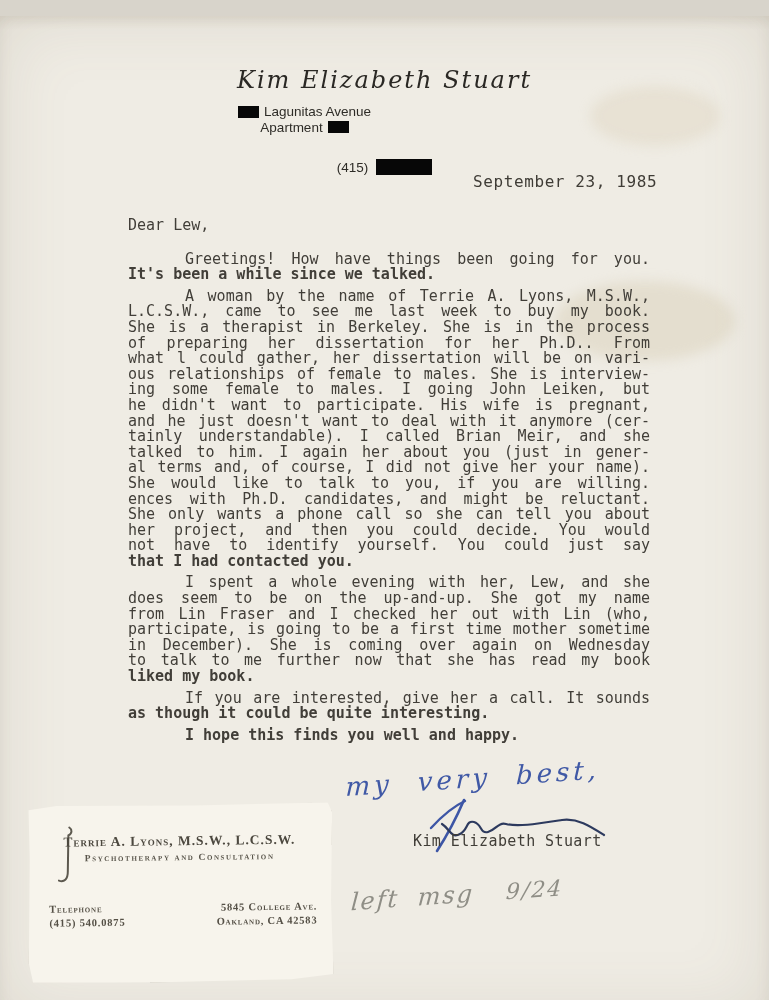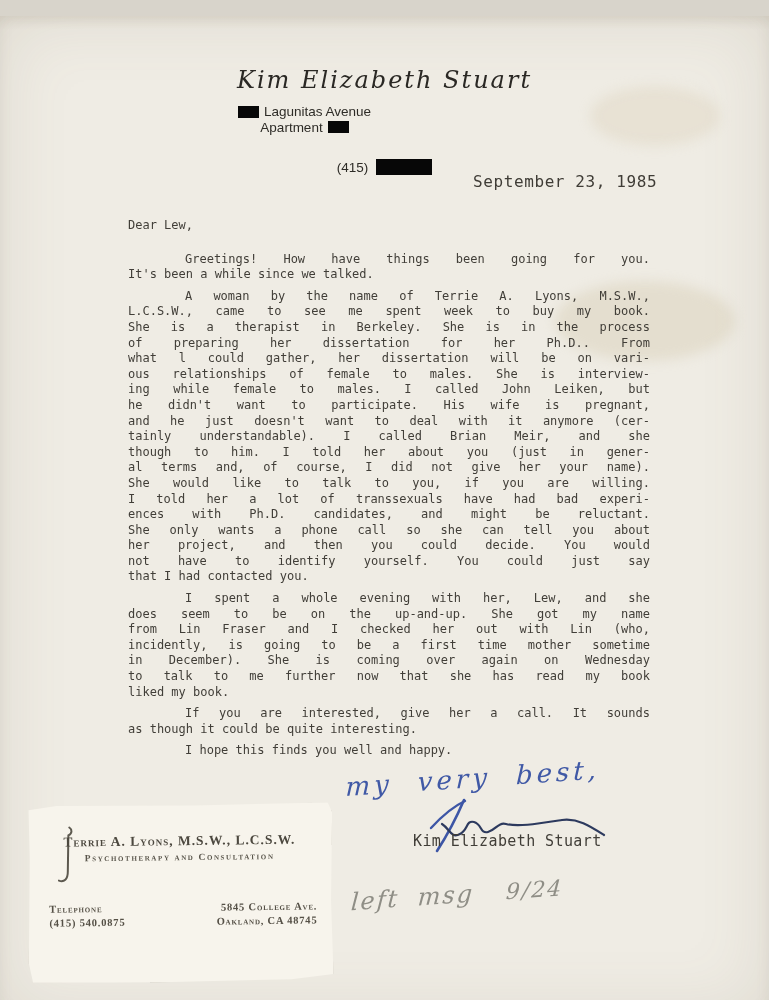--- a/index.html
+++ b/index.html
@@ -46,27 +46,27 @@
   }
   .redact.phone{width:56px;height:16px;}
   .date-line{
     position:absolute;left:473px;top:156px;
     font-size:16px;letter-spacing:0.6px;color:#3f3c36;
   }
 
   
   .letter-body{
     position:absolute;left:128px;top:202px;width:522px;
-    font-size:12px;line-height:15.6px;
+    font-size:15px;line-height:15.6px;
     color:#413e38;
   }
   .salutation{margin-bottom:18px;}
   .para{margin-bottom:6px;}
   .line{text-align:justify;text-align-last:justify;}
-  .line.last{text-align-last:left;}
+  .line.last{text-align-last:left;font-weight:bold;}
   .line.first{text-indent:57px;}
 
   
   .hand-closing{
     position:absolute;left:346px;top:756px;width:320px;
     font-family:"DejaVu Serif", serif;font-style:italic;
     font-size:26px;letter-spacing:4px;word-spacing:13px;
     color:#4059a6;
     transform:rotate(-4deg) skewX(-6deg);
     transform-origin:left top;
@@ -151,44 +151,43 @@
 
   <div class="letter-body">
     <div class="salutation">Dear Lew,</div>
     <div>
         <div class="para">
           <div class="line first">Greetings!  How have things been going for you.</div>
           <div class="line last">It's been a while since we talked.</div>
         </div>
         <div class="para">
           <div class="line first">A woman by the name of Terrie A. Lyons, M.S.W.,</div>
-          <div class="line">L.C.S.W., came to see me spent week to buy my book.</div>
+          <div class="line">L.C.S.W., came to see me last week to buy my book.</div>
           <div class="line">She is a therapist in Berkeley.  She is in the process</div>
           <div class="line">of  preparing her dissertation for her Ph.D..  From</div>
           <div class="line">what l could gather, her dissertation will be on vari-</div>
           <div class="line">ous relationships of female to males.  She is interview-</div>
-          <div class="line">ing while female to males.  I called John Leiken, but</div>
+          <div class="line">ing some female to males.  I going John Leiken, but</div>
           <div class="line">he didn't want to participate.  His wife is pregnant,</div>
           <div class="line">and he just doesn't want to deal with it anymore (cer-</div>
           <div class="line">tainly understandable).  I called Brian Meir, and she</div>
-          <div class="line">though to him.  I told her about you (just in gener-</div>
+          <div class="line">talked to him.  I again her about you (just in gener-</div>
           <div class="line">al terms and, of course, I did not give her your name).</div>
           <div class="line">She would like to talk to you, if you are willing.</div>
-          <div class="line">I told her a lot of transsexuals have had bad experi-</div>
           <div class="line">ences with Ph.D. candidates, and might be reluctant.</div>
           <div class="line">She only wants a phone call so she can tell you about</div>
           <div class="line">her project, and then you could decide.  You would</div>
           <div class="line">not have to identify yourself.  You could just say</div>
           <div class="line last">that I had contacted you.</div>
         </div>
         <div class="para">
           <div class="line first">I spent a whole evening with her, Lew, and she</div>
           <div class="line">does seem to be on the up-and-up.  She got my name</div>
           <div class="line">from Lin Fraser and I checked her out with Lin (who,</div>
-          <div class="line">incidently, is going to be a first time mother sometime</div>
+          <div class="line">participate, is going to be a first time mother sometime</div>
           <div class="line">in December).  She is coming over again on Wednesday</div>
           <div class="line">to talk to me further now that she has read my book</div>
           <div class="line last">liked my book.</div>
         </div>
         <div class="para">
           <div class="line first">If you are interested, give her a call.  It sounds</div>
           <div class="line last">as though it could be quite interesting.</div>
         </div>
         <div class="para">
           <div class="line first last">I hope this finds you well and happy.</div>
@@ -216,18 +215,18 @@
     </svg>
     <div class="card-name">Terrie A. Lyons, M.S.W., L.C.S.W.</div>
     <div class="card-tagline">Psychotherapy and Consultation</div>
     <div class="card-bottom">
       <div class="card-tel">
         <div>Telephone</div>
         <div>(415) 540.0875</div>
       </div>
       <div class="card-addr">
         <div>5845 College Ave.</div>
-        <div>Oakland, CA 48745</div>
+        <div>Oakland, CA 42583</div>
       </div>
     </div>
   </div>
 
 </div>
 
 </body></html>

